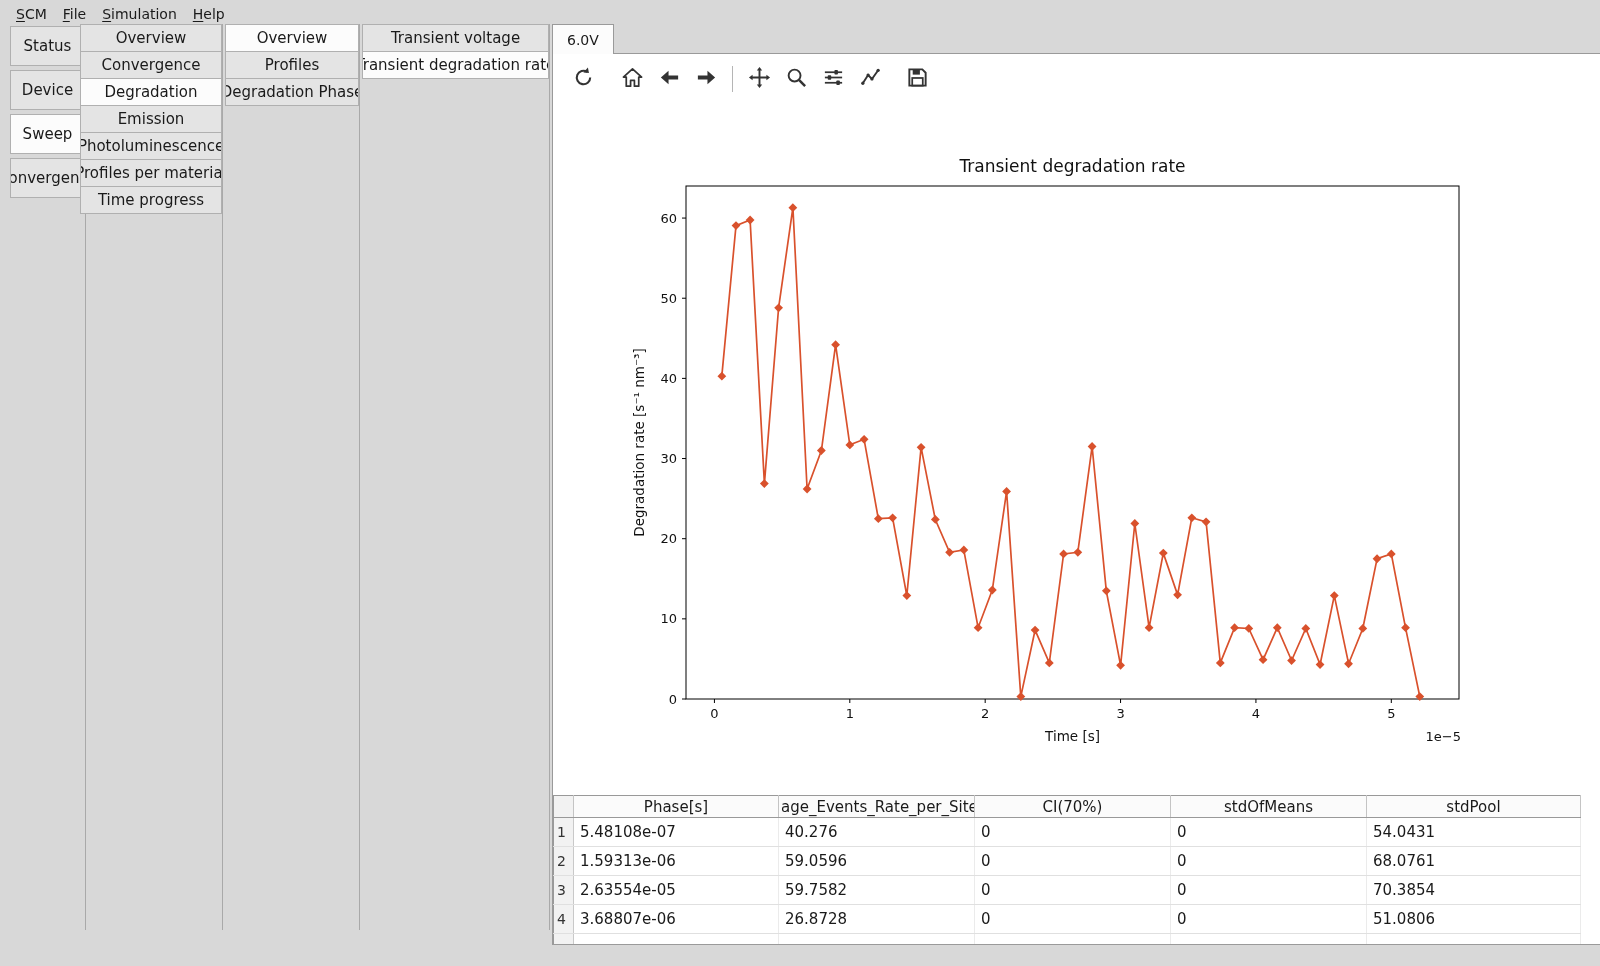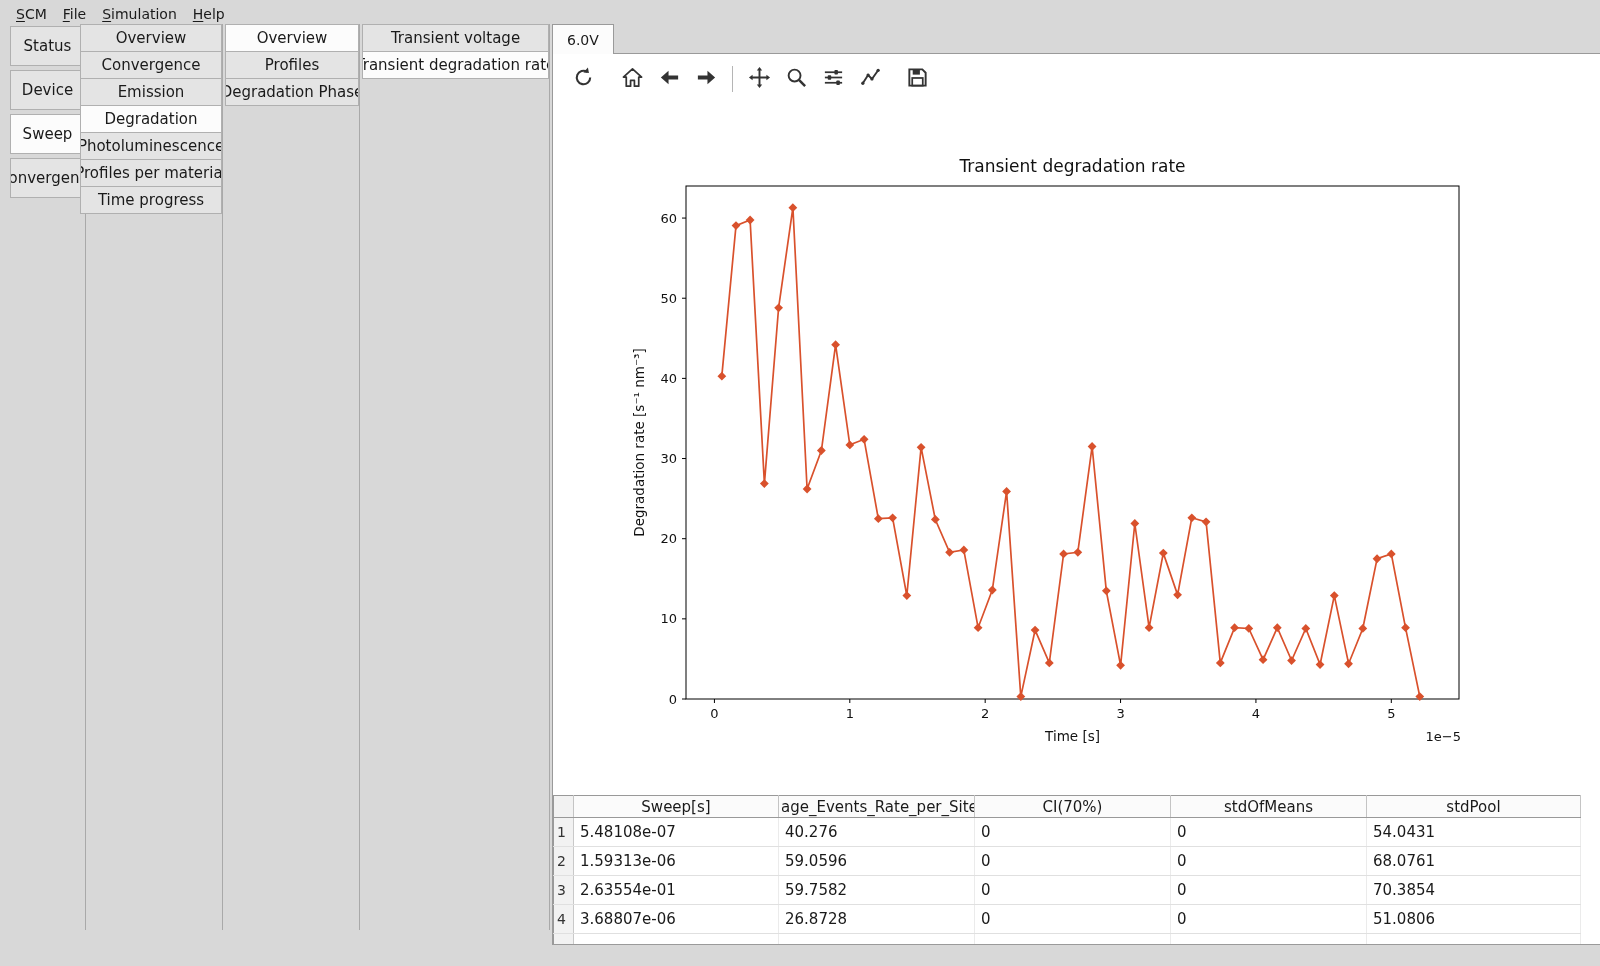--- a/index.html
+++ b/index.html
@@ -79,22 +79,22 @@
 
   <div class="nav-col" id="nav-col-1">
       <div class="nav-btn">Status</div>
       <div class="nav-btn">Device</div>
       <div class="nav-btn selected">Sweep</div>
       <div class="nav-btn">Convergence</div>
     </div>
   <div class="nav-col" id="nav-col-2">
       <div class="nav-btn">Overview</div>
       <div class="nav-btn">Convergence</div>
+      <div class="nav-btn selected">Degradation</div>
       <div class="nav-btn">Emission</div>
-      <div class="nav-btn selected">Degradation</div>
       <div class="nav-btn">Photoluminescence</div>
       <div class="nav-btn">Profiles per material</div>
       <div class="nav-btn">Time progress</div>
     </div>
   <div class="nav-col" id="nav-col-3">
       <div class="nav-btn selected">Overview</div>
       <div class="nav-btn">Profiles</div>
       <div class="nav-btn">Degradation Phase</div>
     </div>
   <div class="nav-col" id="nav-col-4">
@@ -269,21 +269,21 @@
             <col style="width:20px">
               <col style="width:205px">
               <col style="width:196px">
             <col style="width:196px">
               <col style="width:196px">
               <col style="width:214px">
           </colgroup>
           <thead>
             <tr id="table-header-row">
               <th class="corner"></th>
-            <th>Sweep[s]</th>
+            <th>Phase[s]</th>
                 <th>age_Events_Rate_per_Site_[s</th>
                 <th>CI(70%)</th>
                 <th>stdOfMeans</th>
                 <th>stdPool</th>
               </tr>
           </thead>
           <tbody id="table-body">
               <tr>
                 <td class="rownum">1</td>
                 <td>5.48108e-07</td>
@@ -295,21 +295,21 @@
               <tr>
                 <td class="rownum">2</td>
                 <td>1.59313e-06</td>
                 <td>59.0596</td>
                 <td>0</td>
                 <td>0</td>
                 <td>68.0761</td>
               </tr>
               <tr>
                 <td class="rownum">3</td>
-                <td>2.63554e-01</td>
+                <td>2.63554e-05</td>
                 <td>59.7582</td>
                 <td>0</td>
                 <td>0</td>
                 <td>70.3854</td>
               </tr>
               <tr>
                 <td class="rownum">4</td>
                 <td>3.68807e-06</td>
                 <td>26.8728</td>
                 <td>0</td>

